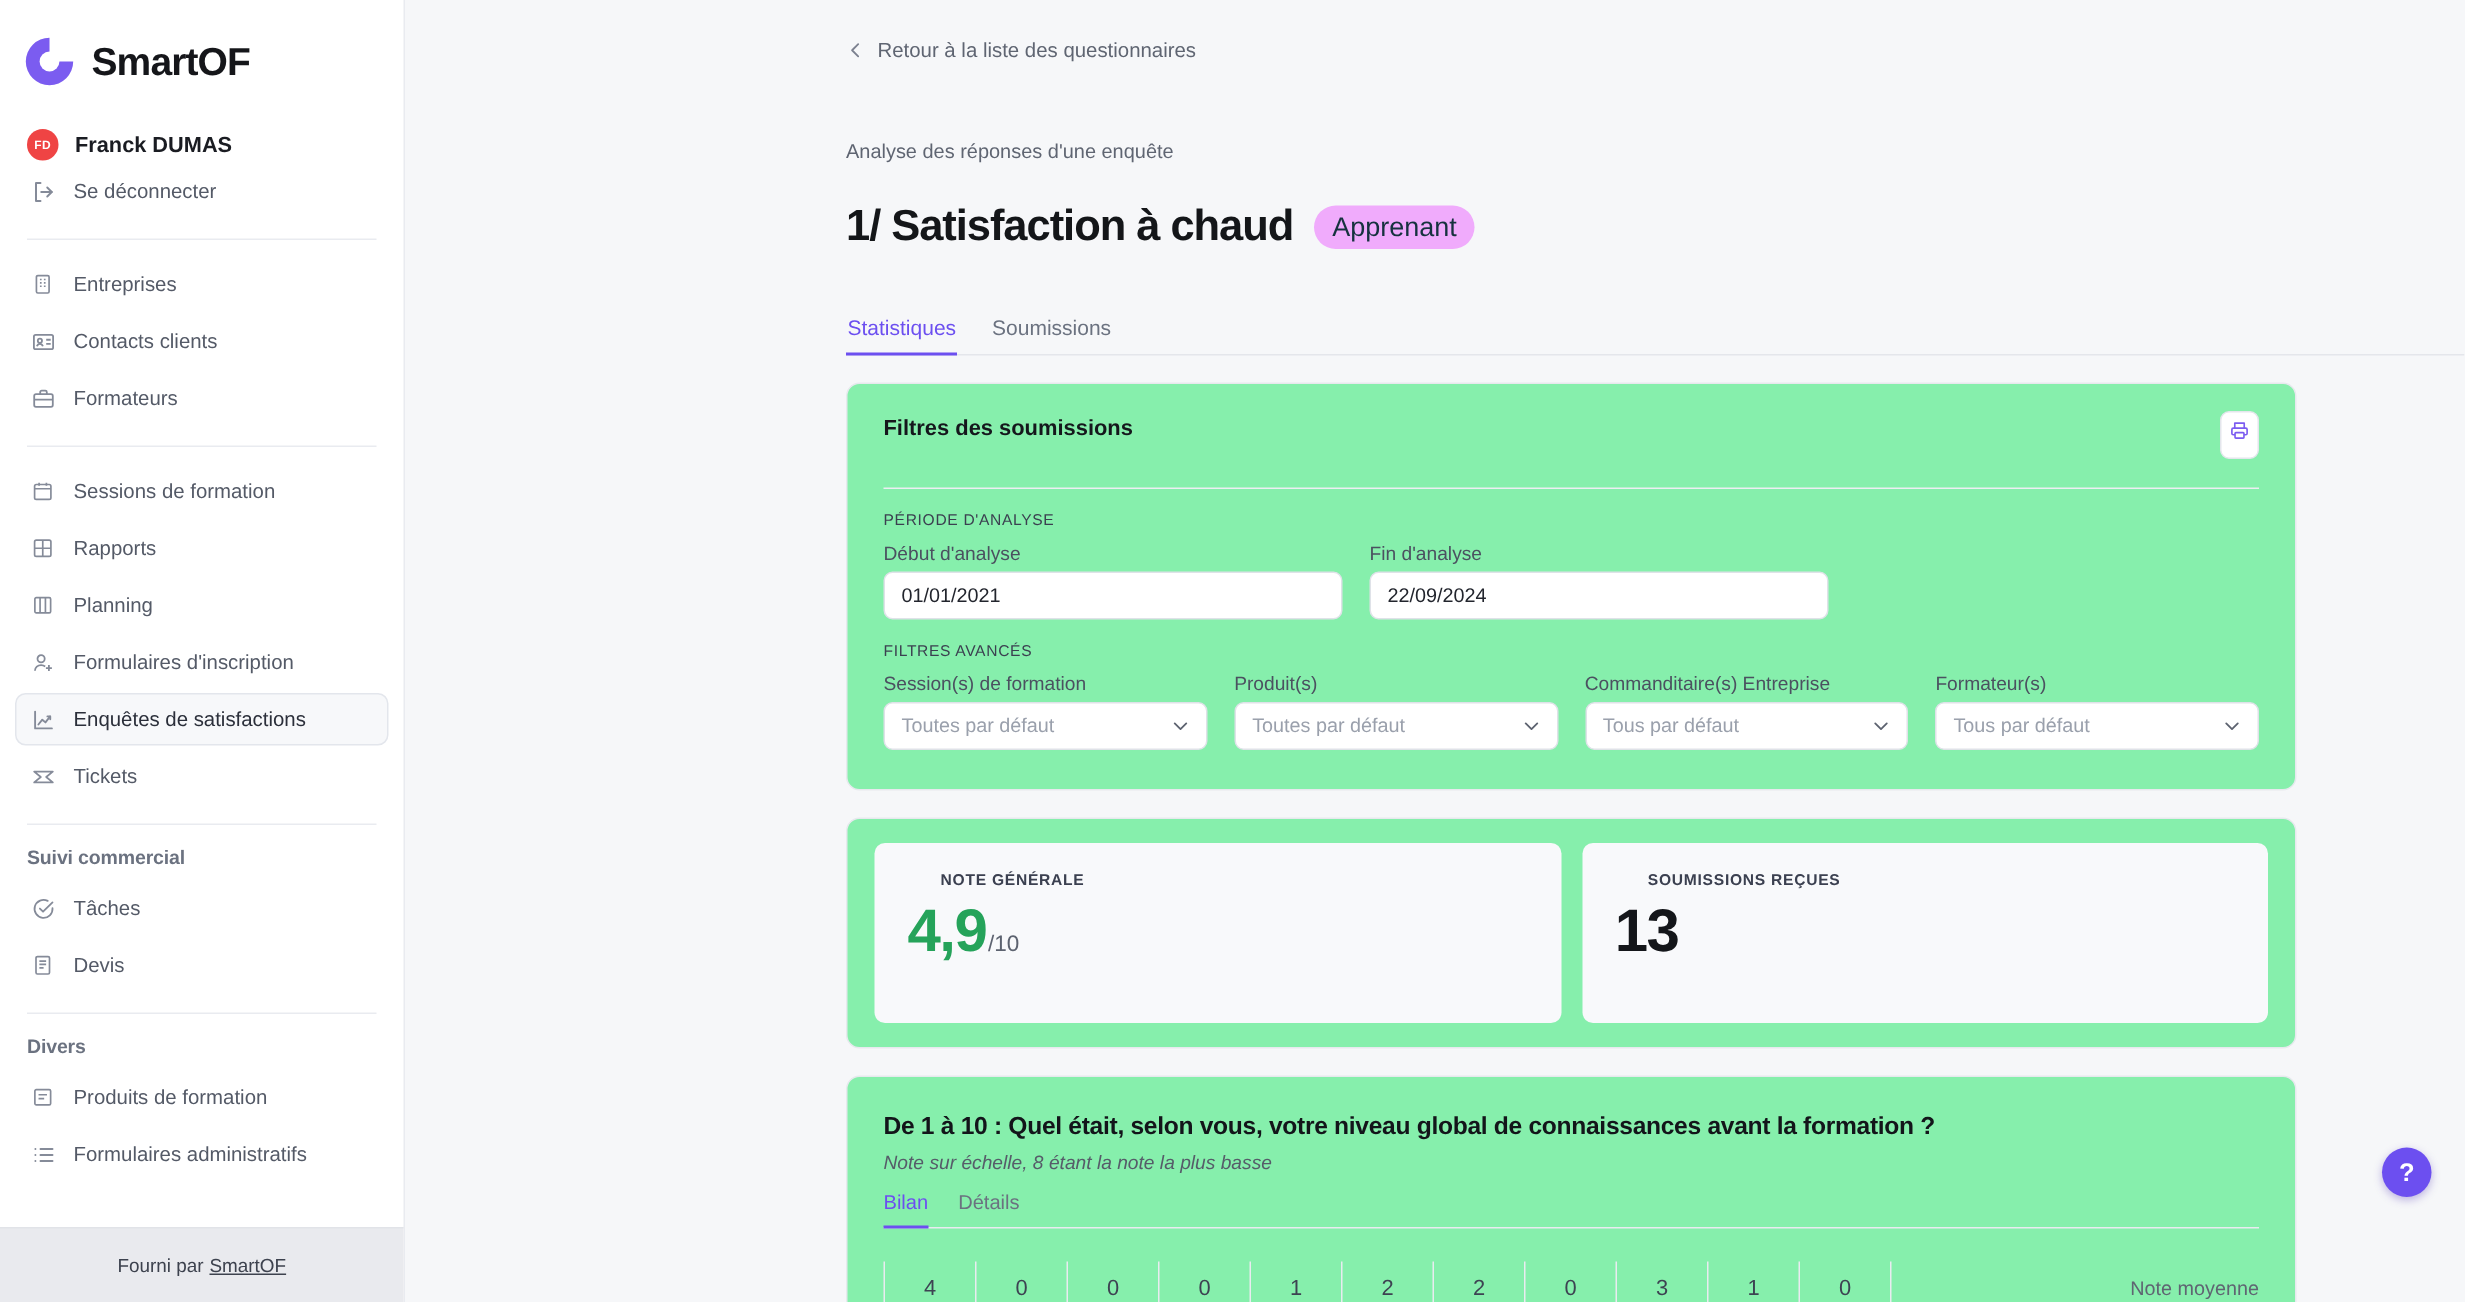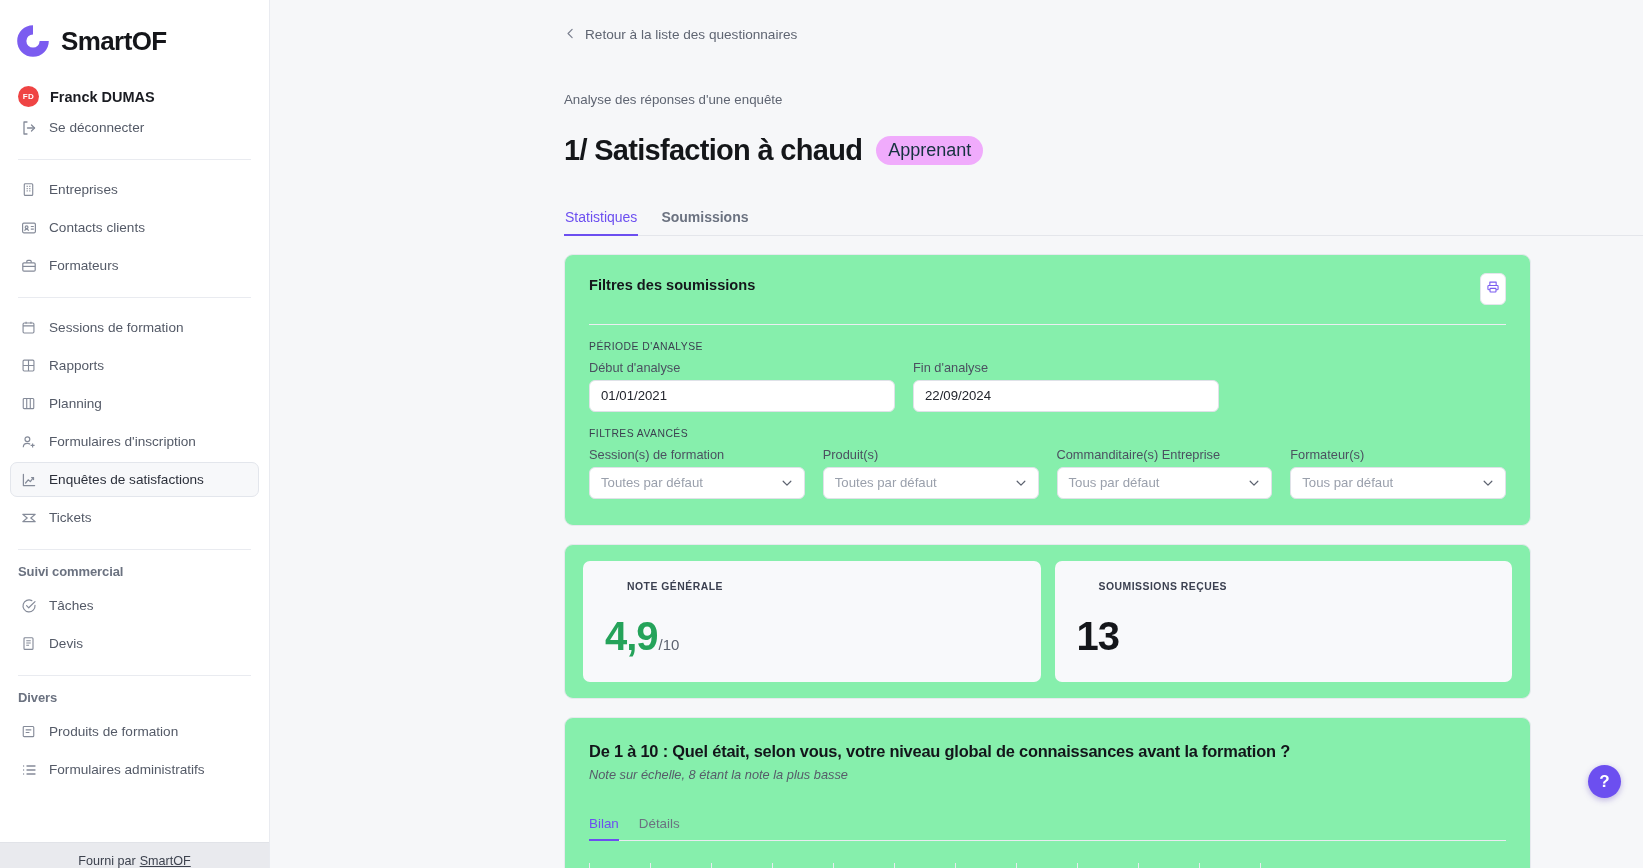--- a/index.html
+++ b/index.html
@@ -55,34 +55,34 @@
   .nav-item .ic { width:17px; height:17px; flex:none; display:flex; align-items:center; justify-content:center; color:#858b99; }
   .nav-item .ic svg { display:block; }
   .logout-item { margin-top:3px; }
 
   .sb-sep { height:1px; background:#e9ebf0; margin: 14px 18px 12px 18px; }
   .sb-group-title {
     font-size:13px; font-weight:700; color:#6b7280;
     padding: 2px 0 6px 18px; letter-spacing:-0.1px;
   }
   .sb-footer {
-    height:26px; flex:none;
+    height:50px; flex:none;
     background:#e9eaee;
-    display:flex; align-items:flex-end; justify-content:center;
+    display:flex; align-items:center; justify-content:center;
     font-size:12.6px; color:#3d424e;
     border-top:1px solid #e1e3e8;
   }
   .sb-footer a { color:#3d424e; text-decoration:underline; margin-left:4px; }
 
   
   .main { flex:1 1 auto; height:868px; overflow:hidden; position:relative; background:#f6f7f9; }
   .main-inner { padding: 26px 0 0 0; }
 
   .back-link {
-    display:inline-flex; align-items:flex-start; gap:8px;
+    display:inline-flex; align-items:center; gap:8px;
     margin-left:294px;
     font-size:13.6px; color:#5f6572; cursor:pointer;
   }
   .back-link .chev { color:#7c8190; display:flex; }
 
   .page-head { margin: 48px 0 0 294px; }
   .eyebrow { font-size:13.3px; color:#5f6572; margin-bottom:8px; }
   .title-row { display:flex; align-items:center; gap:14px; }
   .page-title { font-size:29px; font-weight:700; letter-spacing:-0.7px; color:#141619; }
   .badge {
@@ -92,21 +92,21 @@
   }
 
   .tabs {
     display:flex; gap:22px; align-items:flex-end;
     margin: 22px 0 0 294px;
     border-bottom:1px solid #e4e6eb;
     padding-right:112px;
   }
   .tab {
     font-size:14px; color:#6b7280; padding: 0 1px 9px; cursor:pointer;
-    border-bottom:2px solid transparent; margin-bottom:-1px;font-weight:bold;
+    border-bottom:2px solid transparent; margin-bottom:-1px;
   }
   .tab.active { color:#6c4ff0; border-bottom-color:#6c4ff0; font-weight:400; }
 
   .card {
     background:#86efac;
     border:1px solid #e7e9ee;
     border-radius:9px;
     margin: 18px 112px 0 294px;
     position:relative;
   }
@@ -147,35 +147,35 @@
   .adv-gap { height:16px; }
 
   
   .kpi-card { padding: 16px 18px; display:flex; gap:14px; }
   .kpi {
     flex:1 1 0; background:#f8f9fb; border-radius:7px;
     padding: 20px 22px 26px; min-height:120px;
   }
   .kpi-label {
     font-size:10.4px; font-weight:700; letter-spacing:.5px;
-    color:#3b4050; margin-bottom:24px;padding-left:22px;
+    color:#3b4050; margin-bottom:8px;padding-left:22px;
   }
   .kpi-value { display:flex; align-items:baseline; }
   .kpi-big { font-size:40px; font-weight:700; letter-spacing:-1px; line-height:1; }
   .kpi-big.green { color:#25a35a; }
   .kpi-big.dark { color:#14161a; }
   .kpi-suffix { font-size:15px; color:#5d6370; margin-left:1px; }
 
   
   .q-card { padding: 24px 24px 0 24px; }
   .q-title { font-size:16.4px; font-weight:700; color:#13151a; letter-spacing:-0.2px; }
   .q-sub { font-size:12.8px; font-style:italic; color:#565c69; margin-top:6px; }
   .q-tabs {
     display:flex; gap:20px; align-items:flex-end;
-    margin-top:34px; border-bottom:1px solid #e9ebf0;
+    margin-top:12px; border-bottom:1px solid #e9ebf0;
   }
   .q-tab { font-size:13.4px; color:#6b7280; padding-bottom:8px; cursor:pointer;
            border-bottom:2px solid transparent; margin-bottom:-1px; }
   .q-tab.active { color:#6c4ff0; border-bottom-color:#6c4ff0; }
 
   .scale-row { display:flex; align-items:stretch; margin-top:22px; }
   .scale-cells { display:flex; flex:0 0 auto; }
   .scale-cell {
     width:61px; text-align:center;
     font-size:14.6px; color:#3d4352;

